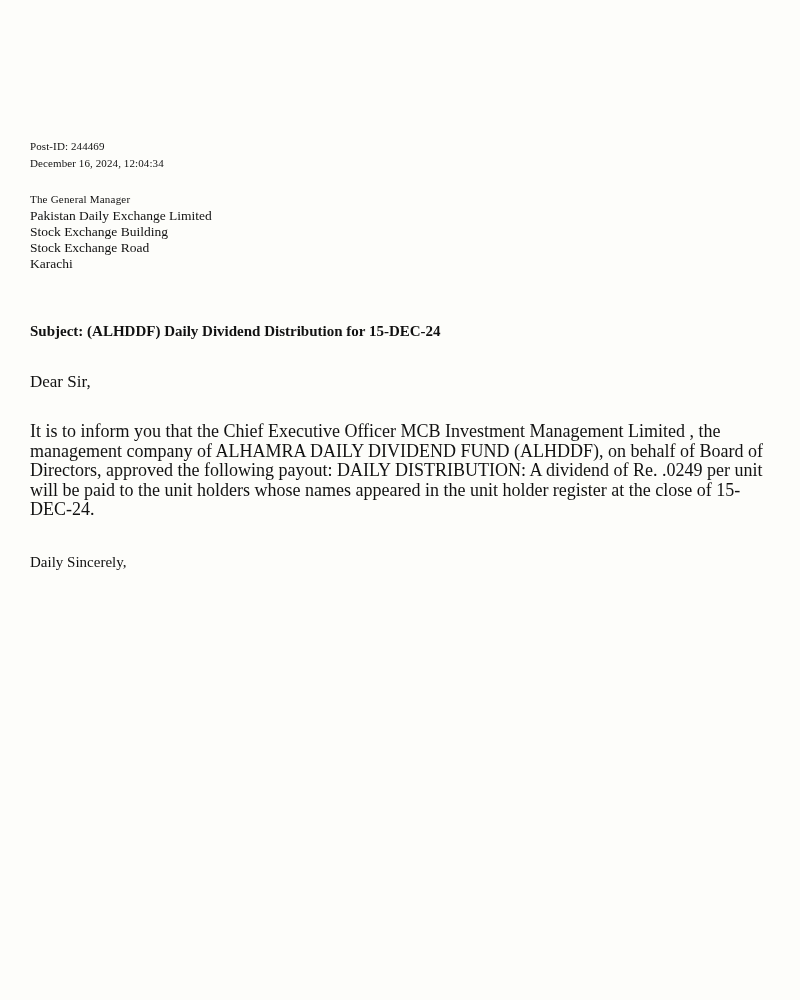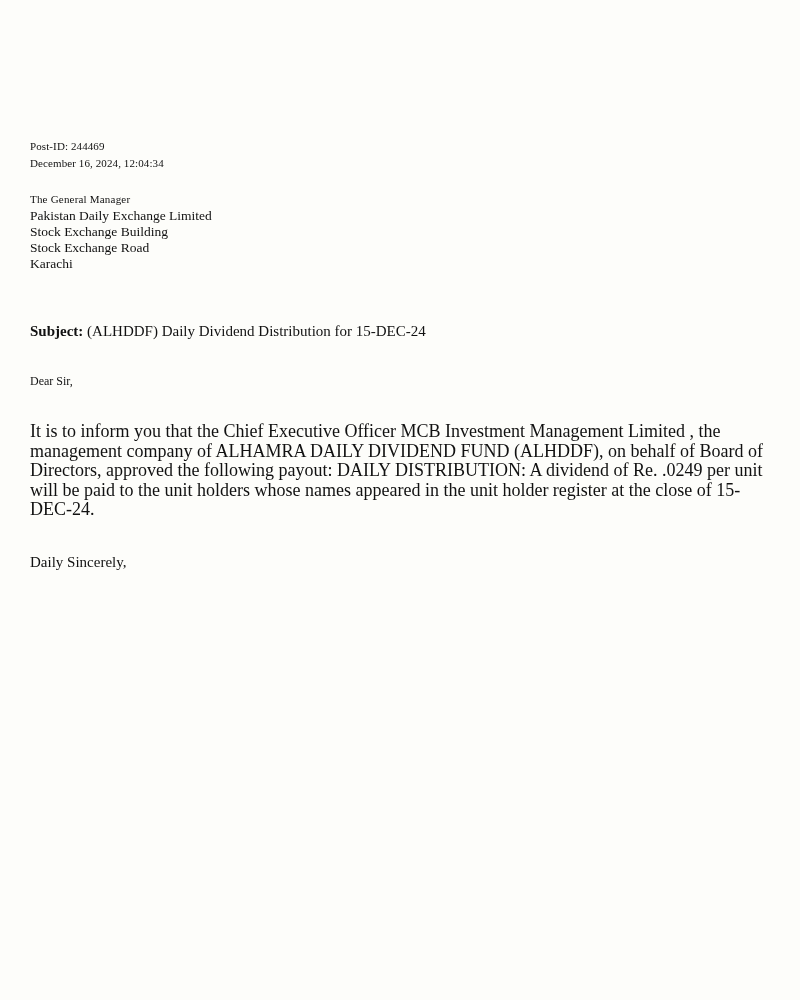--- a/index.html
+++ b/index.html
@@ -47,25 +47,25 @@
   }
   .subject {
     margin-top: 50px;
     font-size: 15px;
     line-height: 19px;
   }
   .subject .label {
     font-weight: bold;
   }
   .subject .value {
-    font-weight: normal;
+    font-weight: bold;
   }
   .salutation {
     margin-top: 31px;
-    font-size: 12px;
+    font-size: 17px;
     line-height: 19px;
   }
   .body-block {
     margin-top: 31px;
     font-size: 18px;
     line-height: 19.5px;
     text-align: left;
     width: 752px;
   }
   .body-block p {

